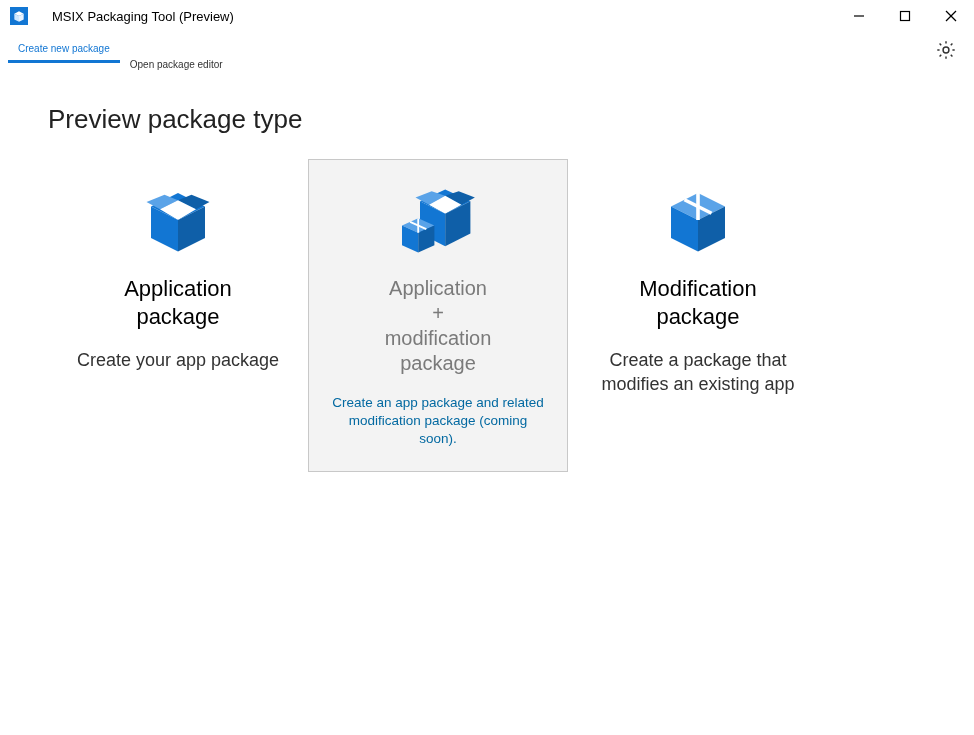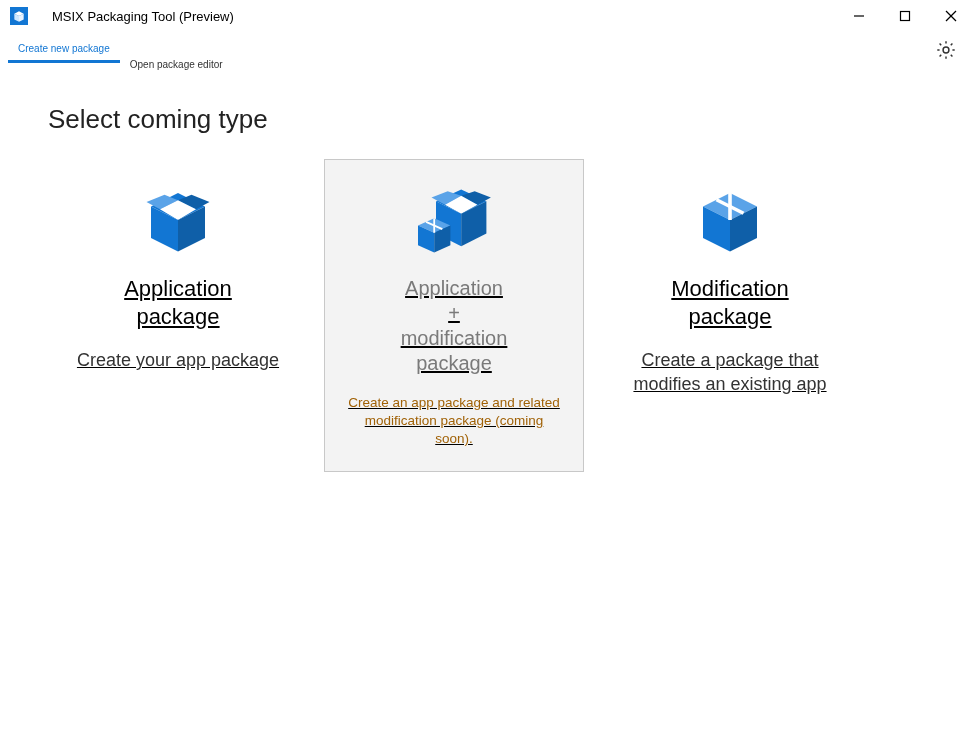--- a/index.html
+++ b/index.html
@@ -62,23 +62,21 @@
       padding: 36px 48px;
     }
     .heading {
       font-size:26px;
       font-weight:400;
       color:#222;
       margin-bottom:24px;
     }
     .cards {
       display:flex;
-      gap:16px;
       margin-top:8px;
-      text-decoration:underline;
     }
     .card {
       width:260px;
       min-height:280px;
       padding:16px 22px 22px 22px;
       display:flex;
       flex-direction:column;
       align-items:center;
       text-align:center;
     }
@@ -98,21 +96,21 @@
       line-height:1.25;
       margin-bottom:18px;
       white-space:pre-line;
     }
     .card.disabled .card-title { font-size:20px; color:#7a7a7a;}
     .card-desc {
       font-size:18px;
       color:#333;
       line-height:1.35;
     }
-    .card.disabled .card-desc { color:#a16207; font-size:13.5px;}
+    .card.disabled .card-desc { color:#0369a1; font-size:13.5px;}
   </style>
 </head>
 <body>
 
 <div class="titlebar">
   <div class="app-icon">
     <svg width="14" height="14" viewBox="0 0 24 24">
       <rect x="2" y="2" width="20" height="20" fill="#1276d3"></rect>
       <path d="M4 8 L12 4 L20 8 L12 12 Z" fill="#fff"></path>
       <path d="M4 8 L4 18 L12 22 L12 12 Z" fill="#cfe8ff"></path>
@@ -146,21 +144,21 @@
   <div class="spacer"></div>
   <div class="gear">
     <svg width="22" height="22" viewBox="0 0 24 24" fill="none" stroke="#333" stroke-width="1.6">
       <circle cx="12" cy="12" r="3.2"></circle>
       <path d="M12 2.5 L12 5 M12 19 L12 21.5 M2.5 12 L5 12 M19 12 L21.5 12 M5 5 L6.8 6.8 M17.2 17.2 L19 19 M19 5 L17.2 6.8 M6.8 17.2 L5 19"></path>
     </svg>
   </div>
 </div>
 
 <div class="content">
-  <div class="heading">Select coming type</div>
+  <div class="heading">Preview package type</div>
 
   <div class="cards">
 
     <div class="card">
       <div class="card-icon">
         <svg width="90" height="90" viewBox="0 0 100 100">
 
           <polygon points="20,35 50,20 80,35 50,50" fill="#1276d3"></polygon>
           <polygon points="15,30 35,22 50,28 30,38" fill="#5aa3e8"></polygon>
           <polygon points="85,30 65,22 50,28 70,38" fill="#0f5fa8"></polygon>

